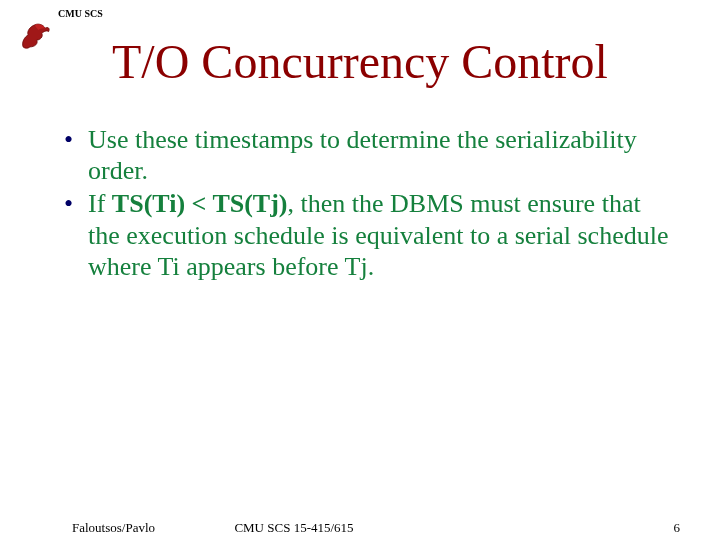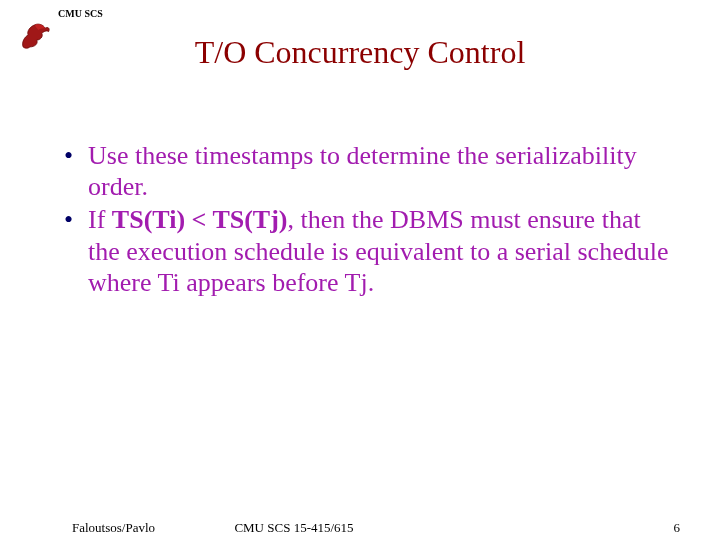--- a/index.html
+++ b/index.html
@@ -27,31 +27,31 @@
     left: 18px;
     width: 34px;
     height: 34px;
   }
   .title {
     position: absolute;
     top: 34px;
     left: 0;
     width: 720px;
     text-align: center;
-    font-size: 32px;
+    font-size: 48px;
     color: #8b0000;
     font-weight: normal;
   }
   .content {
     position: absolute;
-    top: 140px;
+    top: 124px;
     left: 60px;
     right: 50px;
     font-size: 26px;
-    color: #a21caf;
+    color: #15803d;
     line-height: 1.2;
   }
   .content ul {
     list-style: none;
     padding: 0;
     margin: 0;
   }
   .content li {
     position: relative;
     padding-left: 28px;

